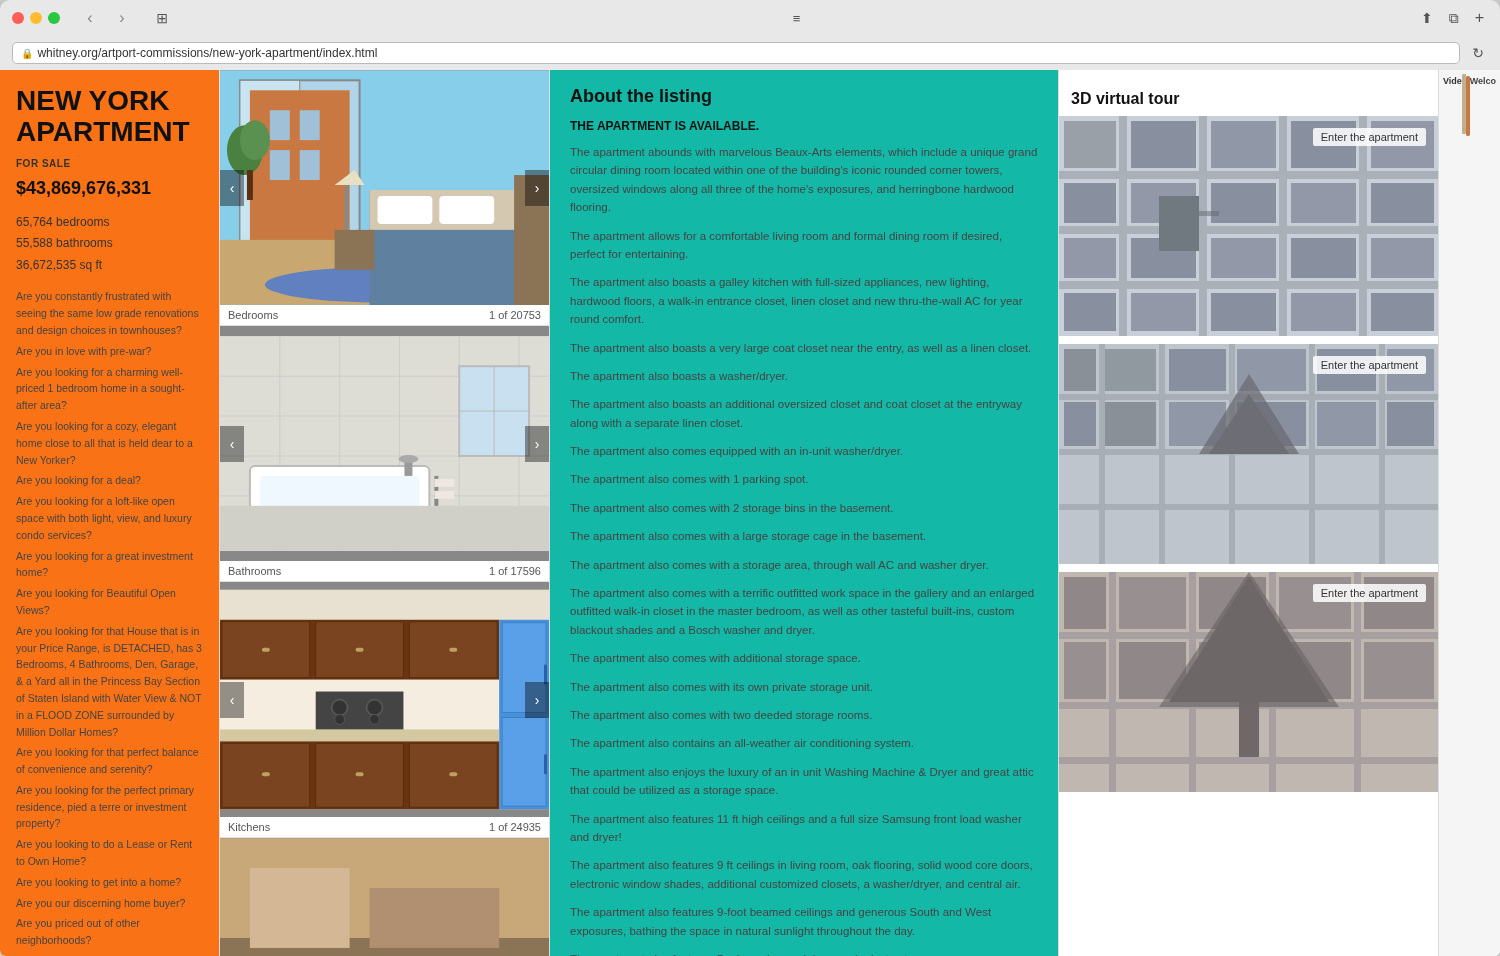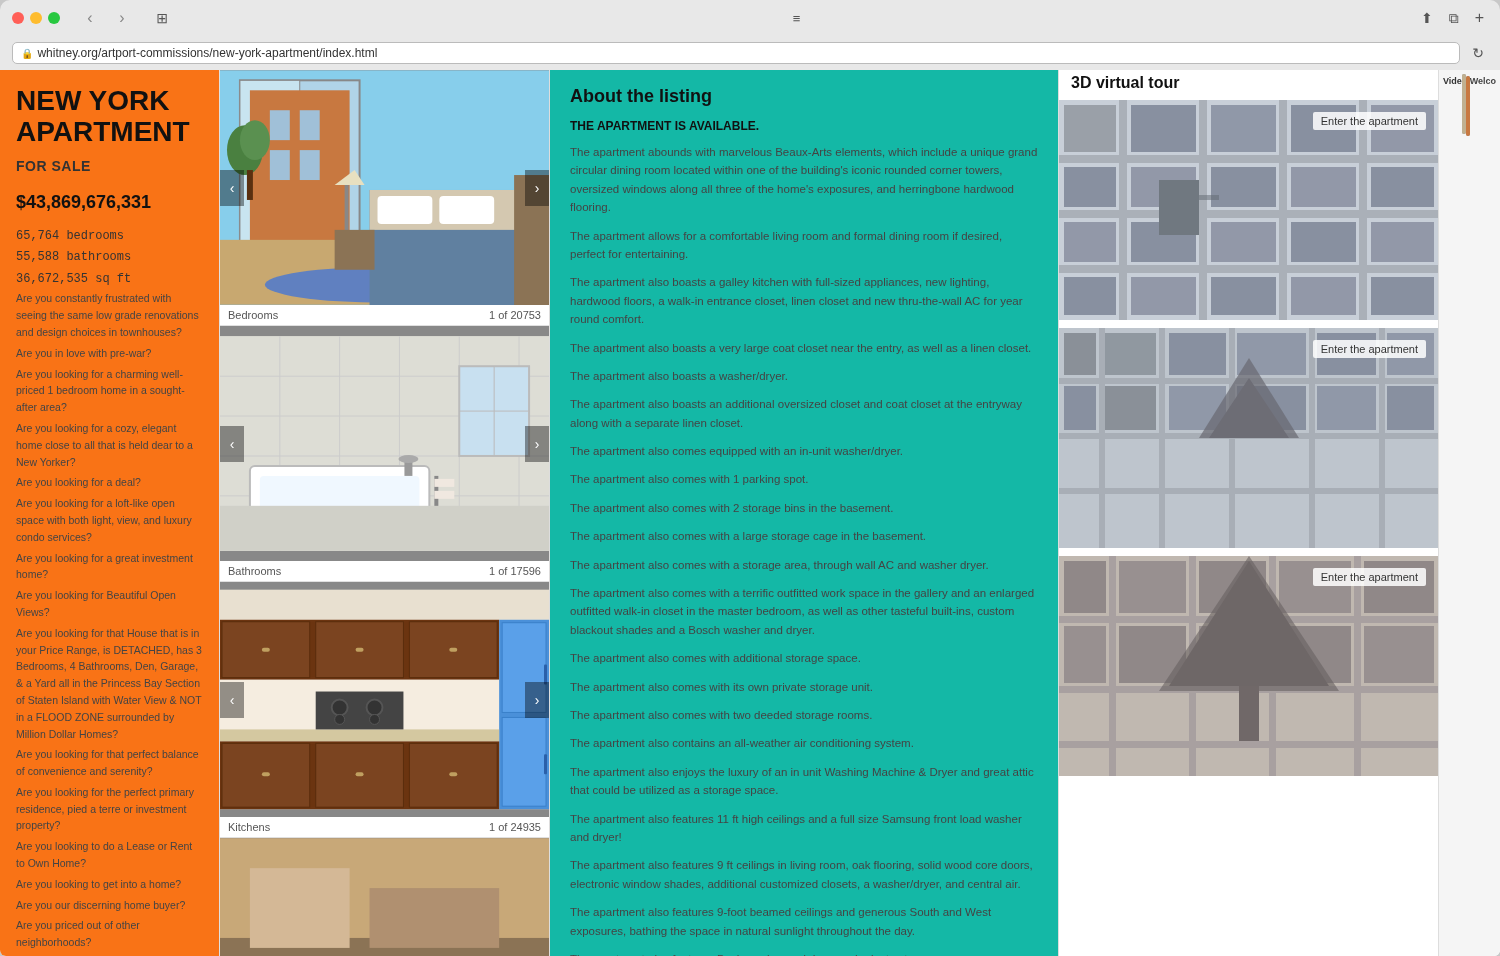--- a/index.html
+++ b/index.html
@@ -89,33 +89,33 @@
       line-height: 1.5;
     }
     .sidebar-title {
       font-size: 28px;
       font-weight: 700;
       line-height: 1.1;
       margin-bottom: 8px;
       color: #111;
     }
     .for-sale-label {
-      font-size: 14px;
+      font-size: 10px;
       font-weight: 700;
       letter-spacing: 0.5px;
       color: #333;
-      margin-bottom: 12px;
+      margin-bottom: 4px;
     }
     .price {
       font-size: 18px;
       font-weight: 700;
       color: #111;
       margin-bottom: 10px;
     }
-    .stats { margin-bottom: 0; font-size: 12px; color: #333; line-height: 1.8; font-family: Liberation Mono, monospace; }
+    .stats { margin-bottom: 12px; font-size: 12px; color: #333; line-height: 1.8; }
     .stats div { color: #333; }
     .sidebar-questions { font-size: 10.5px; color: #444; line-height: 1.6; }
     .sidebar-questions p { margin-bottom: 4px; }
 
     
     .main-content {
       flex: 1;
       display: flex;
       overflow: hidden;
     }
@@ -193,21 +193,21 @@
     .virtual-tour-column {
       width: 380px;
       min-width: 380px;
       border-left: 1px solid #ddd;
       overflow-y: auto;
       background: white;
     }
     .vt-title {
       font-size: 16px;
       font-weight: 600;
-      padding: 4px 12px 8px;
+      padding: 20px 12px 8px;
       color: #111;
     }
     .vt-image-container {
       position: relative;
       cursor: pointer;
       margin-bottom: 4px;
     }
     .vt-image {
       width: 100%;
       height: 220px;

